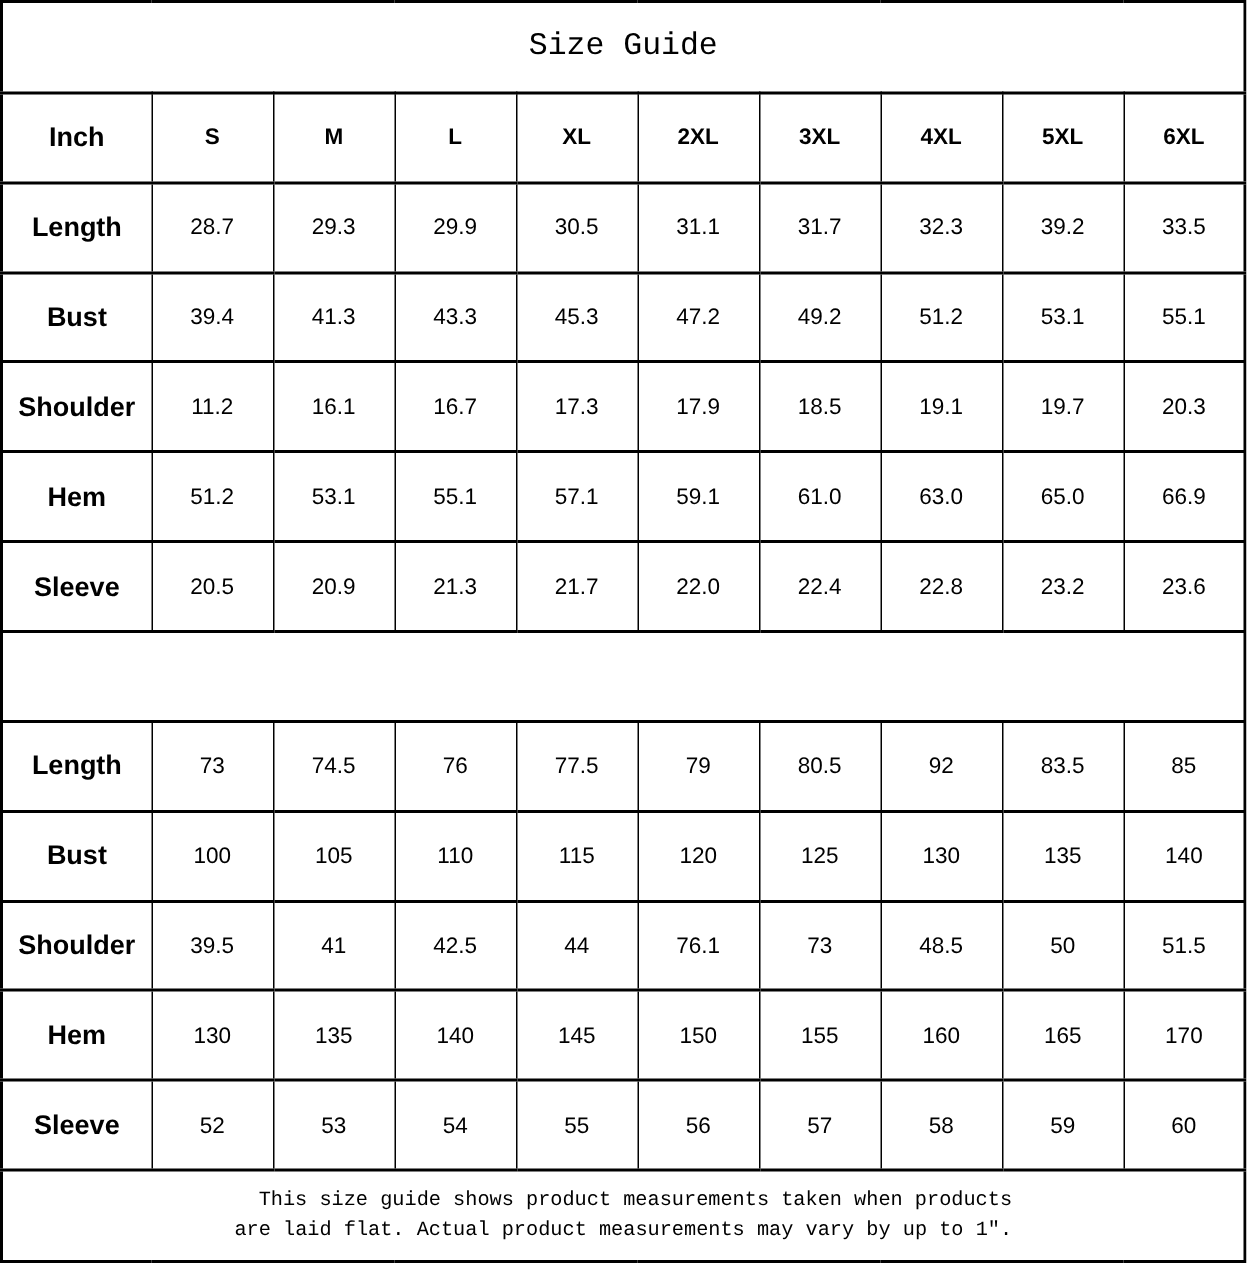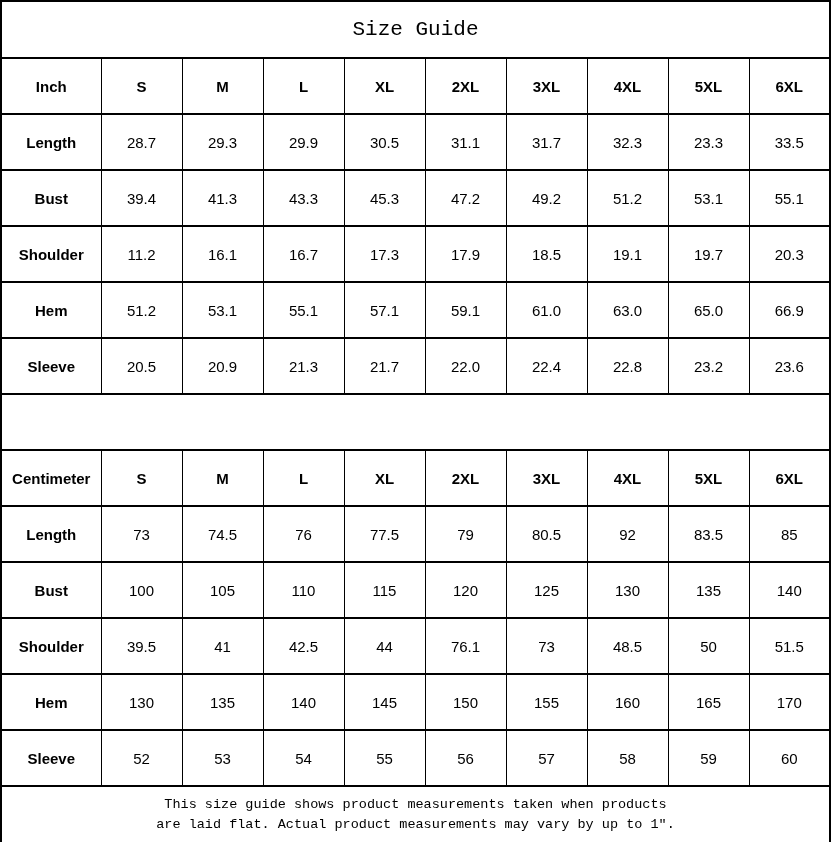--- a/index.html
+++ b/index.html
@@ -39,41 +39,41 @@
   .header-row, .data-row, .spacer-row { height: 56px; }
   .footnote-row { height: 57px; }
 
   .title-cell {
     font-family: "Liberation Mono", "DejaVu Sans Mono", monospace;
     font-size: 21px;
     font-weight: normal;
     letter-spacing: 0px;
   }
   th.label-cell {
-    font-size: 15px;
+    font-size: 18px;
     font-weight: bold;
     text-align: center;
   }
   th.size-cell {
     font-size: 15px;
     font-weight: bold;
   }
   td.value-cell {
     font-size: 15px;
     font-weight: normal;
   }
   .spacer-cell { background: #ffffff; }
   .footnote-cell {
     font-family: "Liberation Mono", "DejaVu Sans Mono", monospace;
     font-size: 13.5px;
     line-height: 20px;
   }
   .footnote-inner {
     display: inline-block;
-    text-align: center;
+    text-align: right;
   }
 </style>
 </head>
 <body>
 
 <div class="page">
   <table class="size-guide">
     <colgroup>
       <col style="width:100px">
       <col>
@@ -104,21 +104,21 @@
         </tr>
         <tr class="data-row">
           <th class="label-cell">Length</th>
           <td class="value-cell">28.7</td>
           <td class="value-cell">29.3</td>
           <td class="value-cell">29.9</td>
           <td class="value-cell">30.5</td>
           <td class="value-cell">31.1</td>
           <td class="value-cell">31.7</td>
           <td class="value-cell">32.3</td>
-          <td class="value-cell">23.3</td>
+          <td class="value-cell">39.2</td>
           <td class="value-cell">33.5</td>
         </tr>
         <tr class="data-row">
           <th class="label-cell">Bust</th>
           <td class="value-cell">39.4</td>
           <td class="value-cell">41.3</td>
           <td class="value-cell">43.3</td>
           <td class="value-cell">45.3</td>
           <td class="value-cell">47.2</td>
           <td class="value-cell">49.2</td>
@@ -158,32 +158,20 @@
           <td class="value-cell">21.7</td>
           <td class="value-cell">22.0</td>
           <td class="value-cell">22.4</td>
           <td class="value-cell">22.8</td>
           <td class="value-cell">23.2</td>
           <td class="value-cell">23.6</td>
         </tr>
         <tr class="spacer-row">
           <td colspan="10" class="spacer-cell"></td>
         </tr>
-        <tr class="header-row">
-          <th class="label-cell">Centimeter</th>
-          <th class="size-cell">S</th>
-          <th class="size-cell">M</th>
-          <th class="size-cell">L</th>
-          <th class="size-cell">XL</th>
-          <th class="size-cell">2XL</th>
-          <th class="size-cell">3XL</th>
-          <th class="size-cell">4XL</th>
-          <th class="size-cell">5XL</th>
-          <th class="size-cell">6XL</th>
-        </tr>
         <tr class="data-row">
           <th class="label-cell">Length</th>
           <td class="value-cell">73</td>
           <td class="value-cell">74.5</td>
           <td class="value-cell">76</td>
           <td class="value-cell">77.5</td>
           <td class="value-cell">79</td>
           <td class="value-cell">80.5</td>
           <td class="value-cell">92</td>
           <td class="value-cell">83.5</td>

